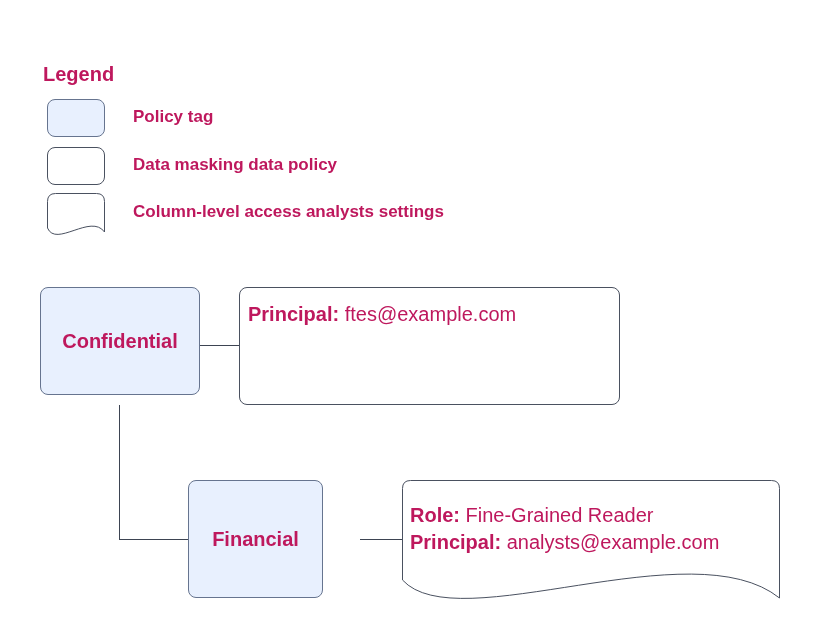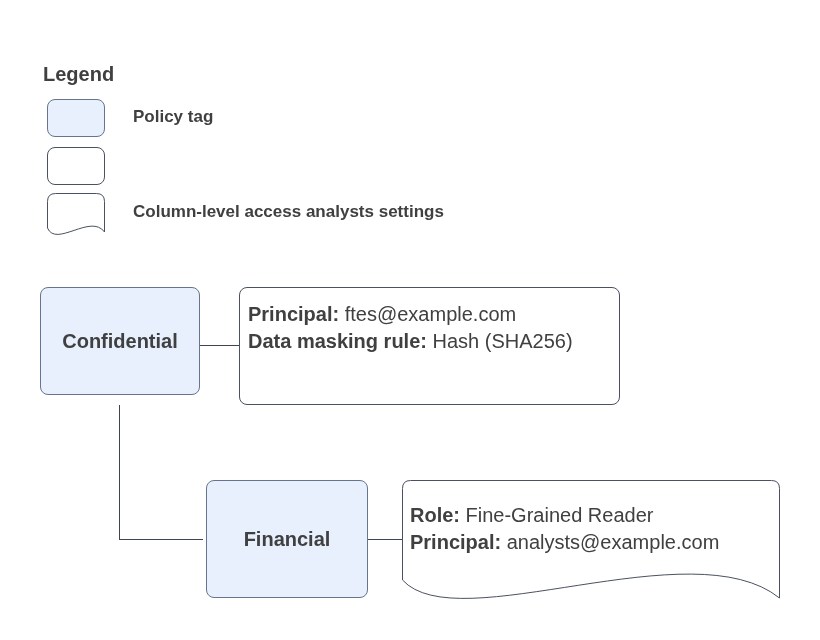--- a/index.html
+++ b/index.html
@@ -6,21 +6,21 @@
     margin: 0;
     padding: 0;
     background: #ffffff;
   }
   .canvas {
     position: relative;
     width: 820px;
     height: 640px;
     background: #ffffff;
     font-family: "Liberation Sans", sans-serif;
-    color: #404040;
+    color: #be185d;
     overflow: hidden;
   }
   .abs { position: absolute; }
 
   
   .legend-title {
     left: 43px; top: 62px;
     font-size: 20px; font-weight: 700; line-height: 24px;
   }
   .legend-label {
@@ -53,21 +53,21 @@
     border: 1px solid #66748f;
     border-radius: 8px;
     box-sizing: border-box;
     display: flex;
     align-items: center;
     justify-content: center;
     font-size: 20px;
     font-weight: 700;
   }
   .node-confidential { left: 40px; top: 287px; width: 160px; height: 108px; }
-  .node-financial    { left: 206px; top: 480px; width: 162px; height: 118px; }
+  .node-financial    { left: 188px; top: 480px; width: 135px; height: 118px; }
 
   .policy-box {
     left: 239px; top: 287px; width: 381px; height: 118px;
     background: #ffffff;
     border: 1px solid #4a5160;
     border-radius: 8px;
     box-sizing: border-box;
     padding: 13px 8px 13px 8px;
     font-size: 20px;
     line-height: 27px;
@@ -94,33 +94,33 @@
 <body>
 
 <div class="canvas">
 
   <div class="abs legend-title">Legend</div>
 
   <div class="abs swatch-rect swatch-policy-tag"></div>
   <div class="abs legend-label" style="top:105px">Policy tag</div>
 
   <div class="abs swatch-rect swatch-data-policy"></div>
+  <div class="abs legend-label" style="top:153px">Data masking data policy</div>
 
   <svg class="abs swatch-document" width="58" height="44" viewBox="0 0 58 44">
     <path d="M0.5,35 L0.5,8.5 Q0.5,0.5 8.5,0.5 L49.5,0.5 Q57.5,0.5 57.5,8.5 L57.5,39 C44,20 9,55 0.5,35 Z" stroke-width="1" stroke-linejoin="round" fill="#ffffff" stroke="#4a5160"></path>
   </svg>
   <div class="abs legend-label" style="top:200px">Column-level access analysts settings</div>
 
   <div class="abs policy-tag-node node-confidential">
     <span>Confidential</span>
   </div>
 
   <div class="abs policy-box">
     <div><b>Principal:</b><span> ftes@example.com</span></div>
-    <div><b>Data masking rule:</b><span> Hash (SHA256)</span></div>
   </div>
 
   <div class="abs connector conn-conf-policy"></div>
   <div class="abs connector conn-elbow-v"></div>
   <div class="abs connector conn-elbow-h"></div>
   <div class="abs connector conn-fin-doc"></div>
 
   <div class="abs policy-tag-node node-financial">
     <span>Financial</span>
   </div>

